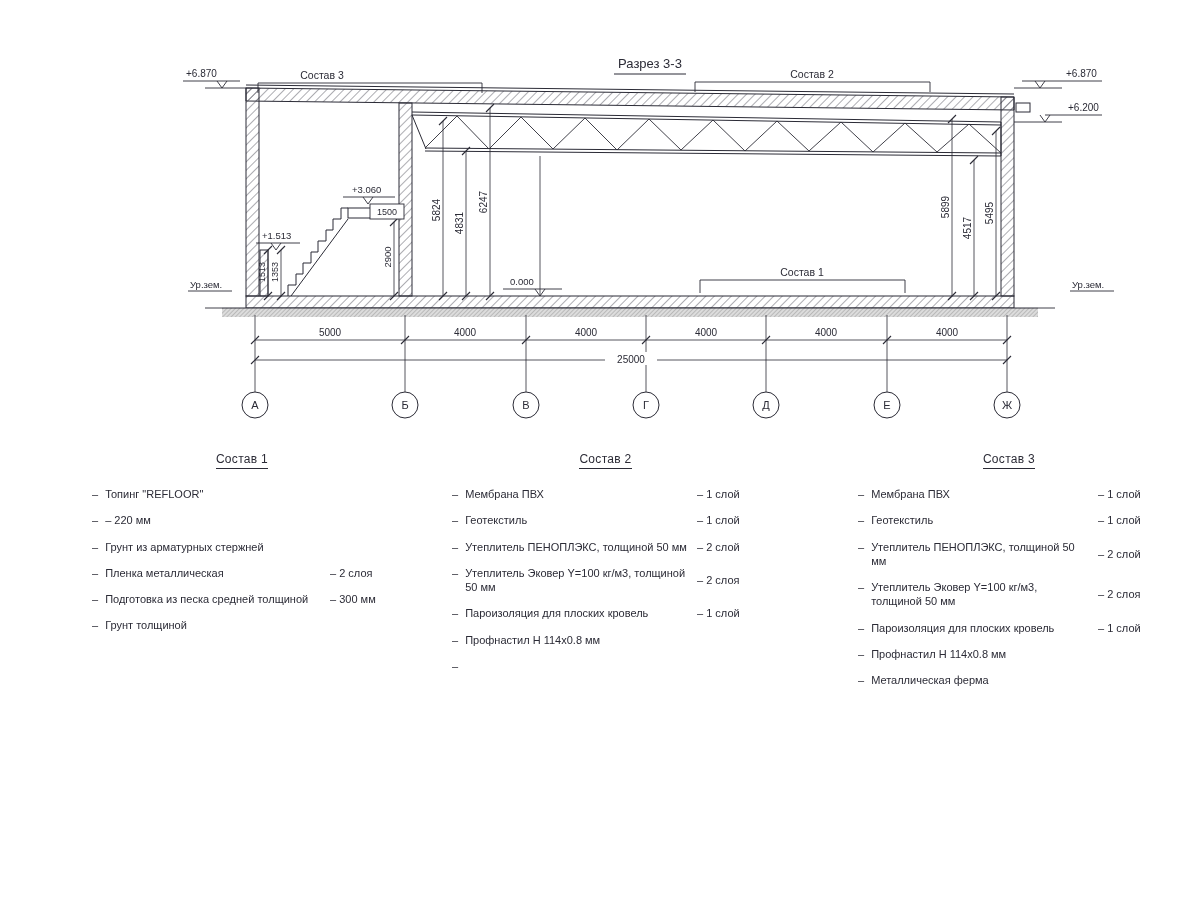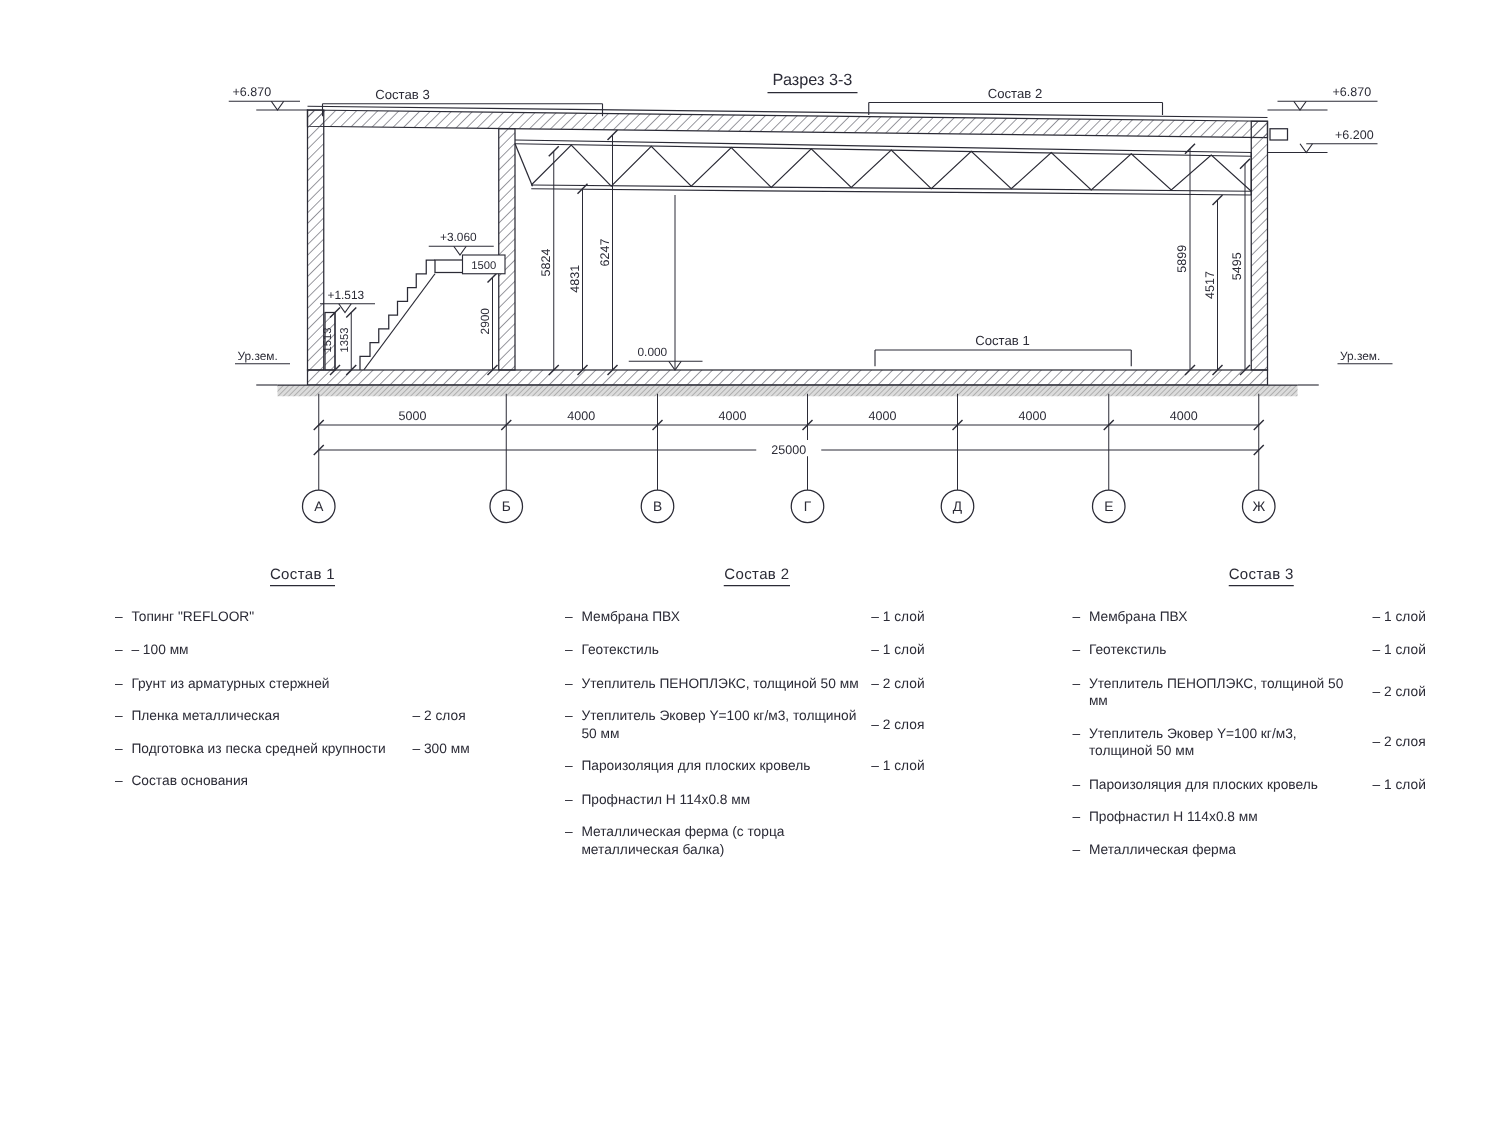--- a/index.html
+++ b/index.html
@@ -228,40 +228,40 @@
 
   <section class="legend" id="legend-1">
     <h3>Состав 1</h3>
     <div class="item">
       <span class="dash">–</span>
       <span class="txt">Топинг "REFLOOR"</span>
       <span class="val"></span>
     </div>
     <div class="item">
       <span class="dash">–</span>
-      <span class="val">– 100 мм</span>
+      <span class="val">– 220 мм</span>
     </div>
     <div class="item">
       <span class="dash">–</span>
       <span class="txt">Грунт из арматурных стержней</span>
       <span class="val"></span>
     </div>
     <div class="item">
       <span class="dash">–</span>
       <span class="txt">Пленка металлическая</span>
       <span class="val">– 2 слоя</span>
     </div>
     <div class="item">
       <span class="dash">–</span>
-      <span class="txt">Подготовка из песка средней крупности</span>
+      <span class="txt">Подготовка из песка средней толщиной</span>
       <span class="val">– 300 мм</span>
     </div>
     <div class="item">
       <span class="dash">–</span>
-      <span class="txt">Состав основания</span>
+      <span class="txt">Грунт толщиной</span>
       <span class="val"></span>
     </div>
   </section>
 
   <section class="legend" id="legend-2">
     <h3>Состав 2</h3>
     <div class="item">
       <span class="dash">–</span>
       <span class="txt">Мембрана ПВХ</span>
       <span class="val">– 1 слой</span>
@@ -286,21 +286,20 @@
       <span class="txt">Пароизоляция для плоских кровель</span>
       <span class="val">– 1 слой</span>
     </div>
     <div class="item">
       <span class="dash">–</span>
       <span class="txt">Профнастил Н 114х0.8 мм</span>
       <span class="val"></span>
     </div>
     <div class="item">
       <span class="dash">–</span>
-      <span class="txt">Металлическая ферма (с торца металлическая балка)</span>
       <span class="val"></span>
     </div>
   </section>
 
   <section class="legend" id="legend-3">
     <h3>Состав 3</h3>
     <div class="item">
       <span class="dash">–</span>
       <span class="txt">Мембрана ПВХ</span>
       <span class="val">– 1 слой</span>

